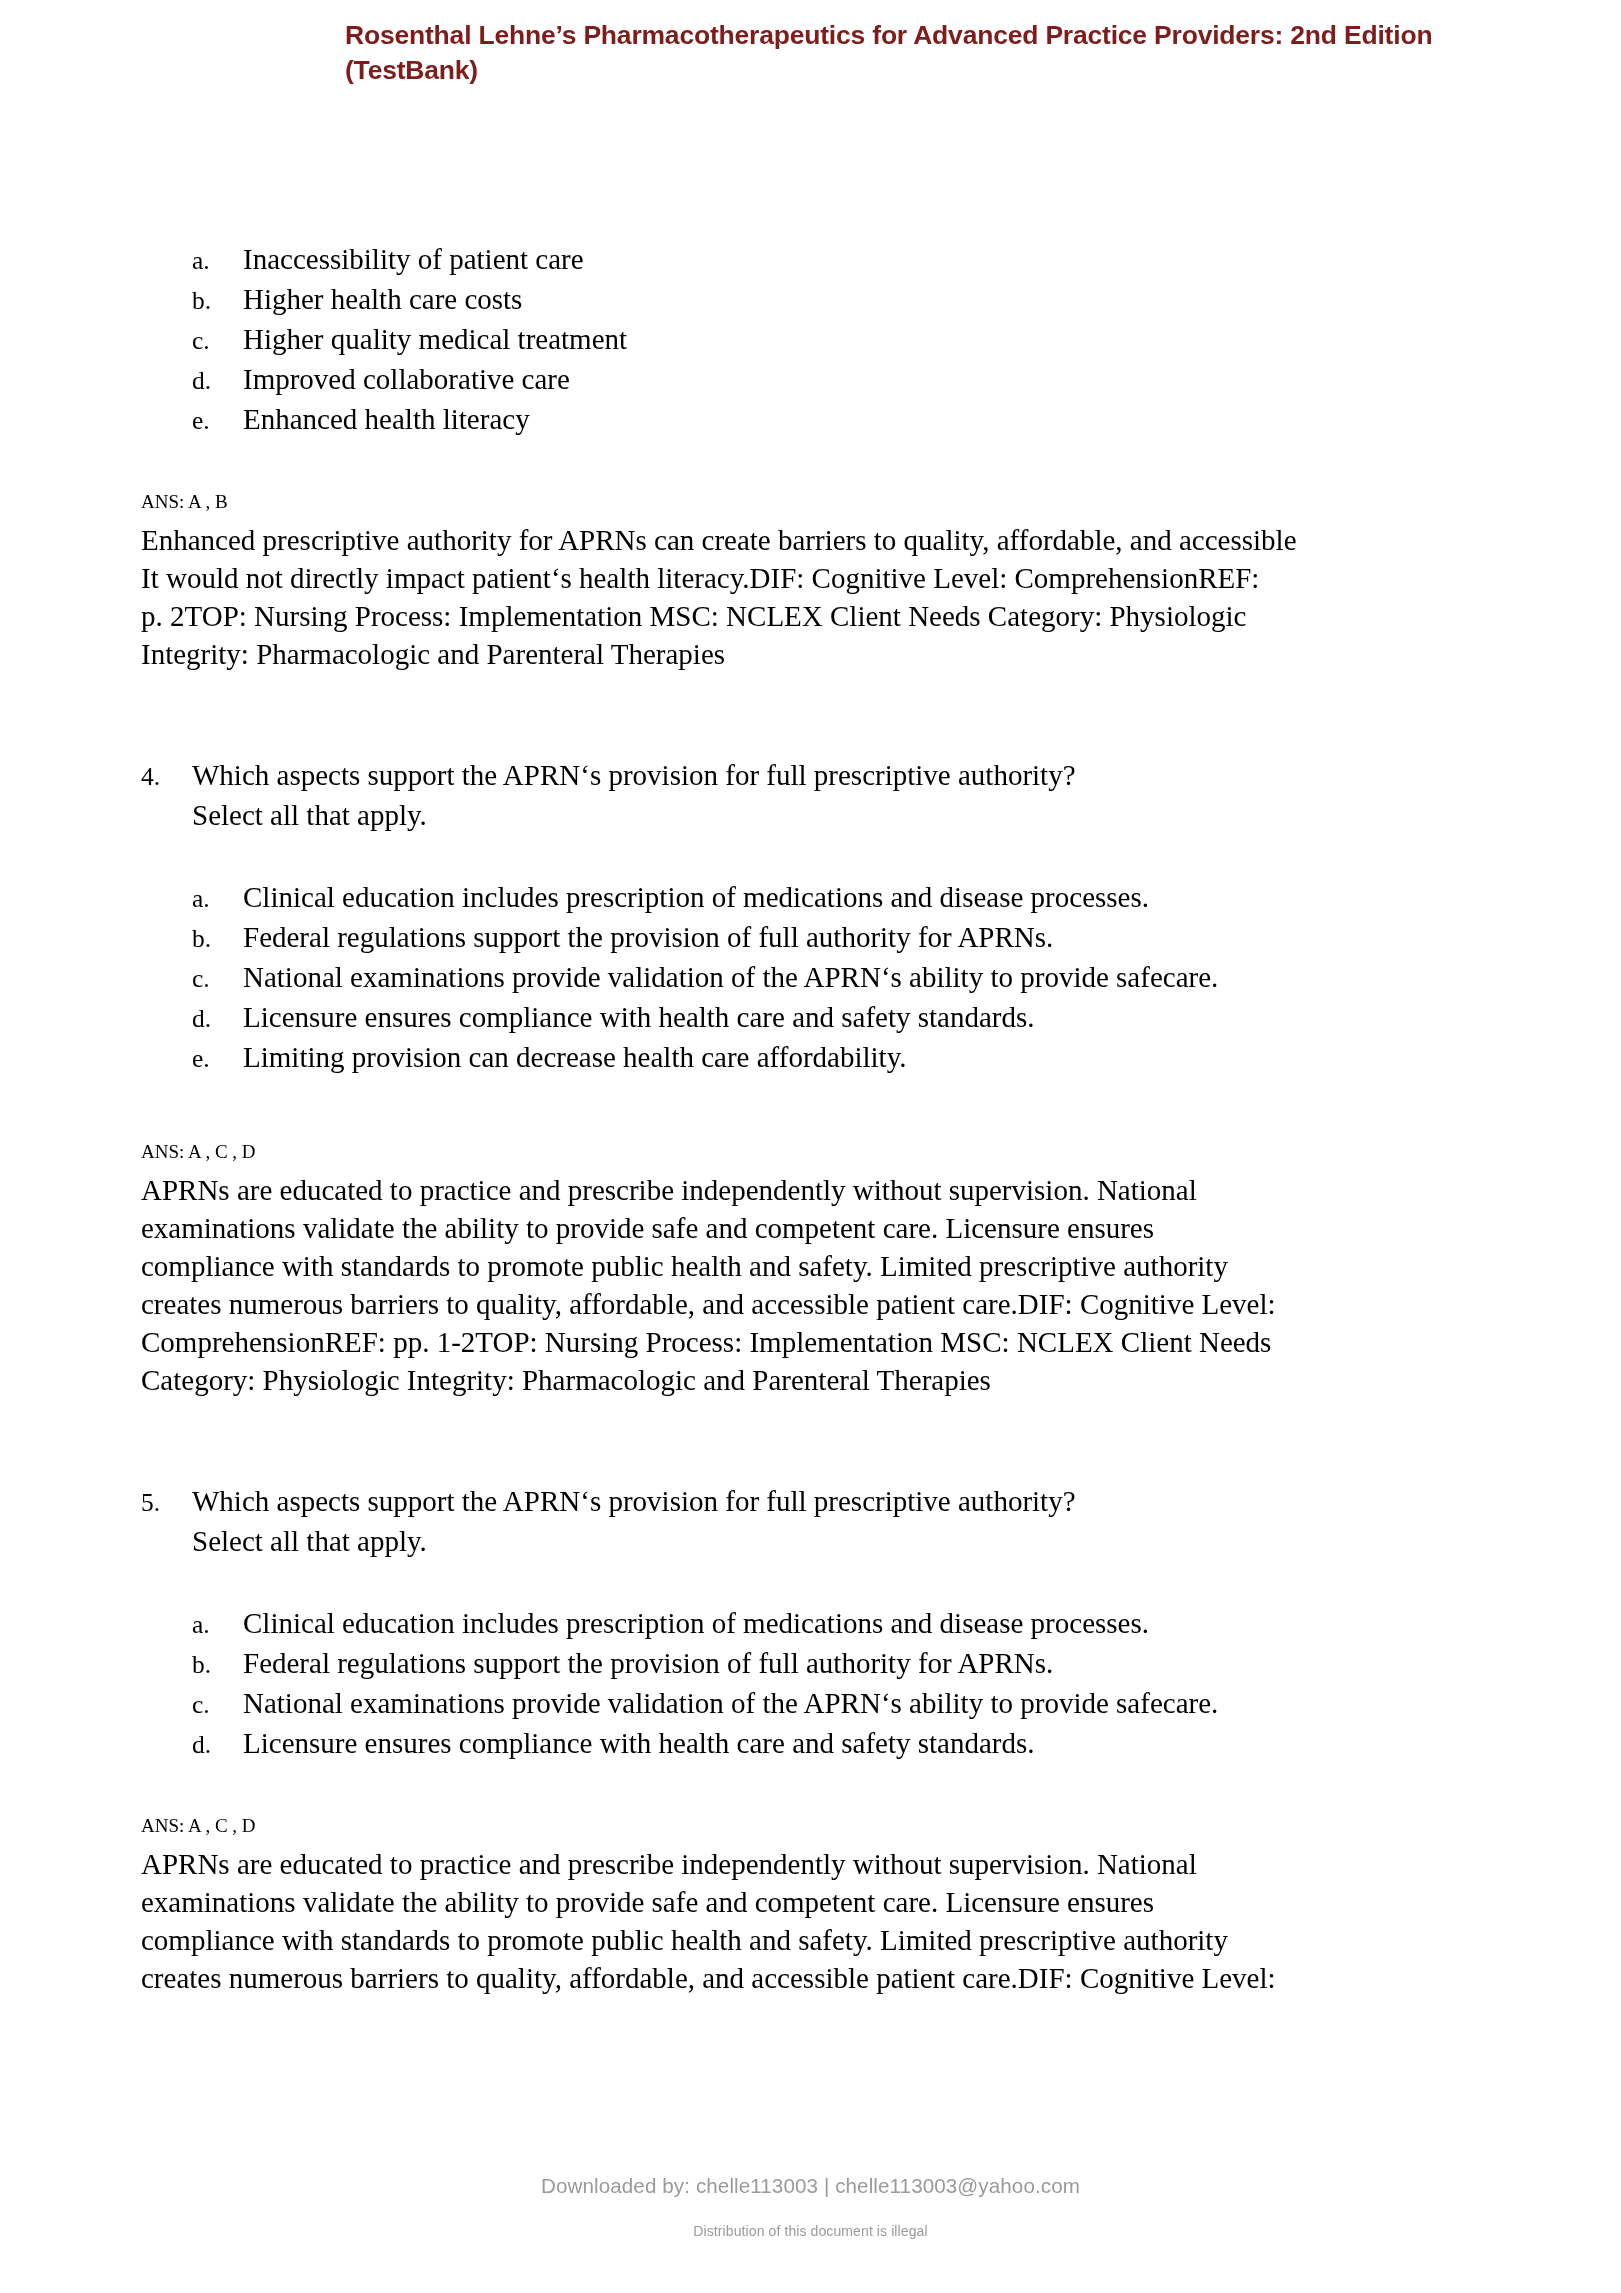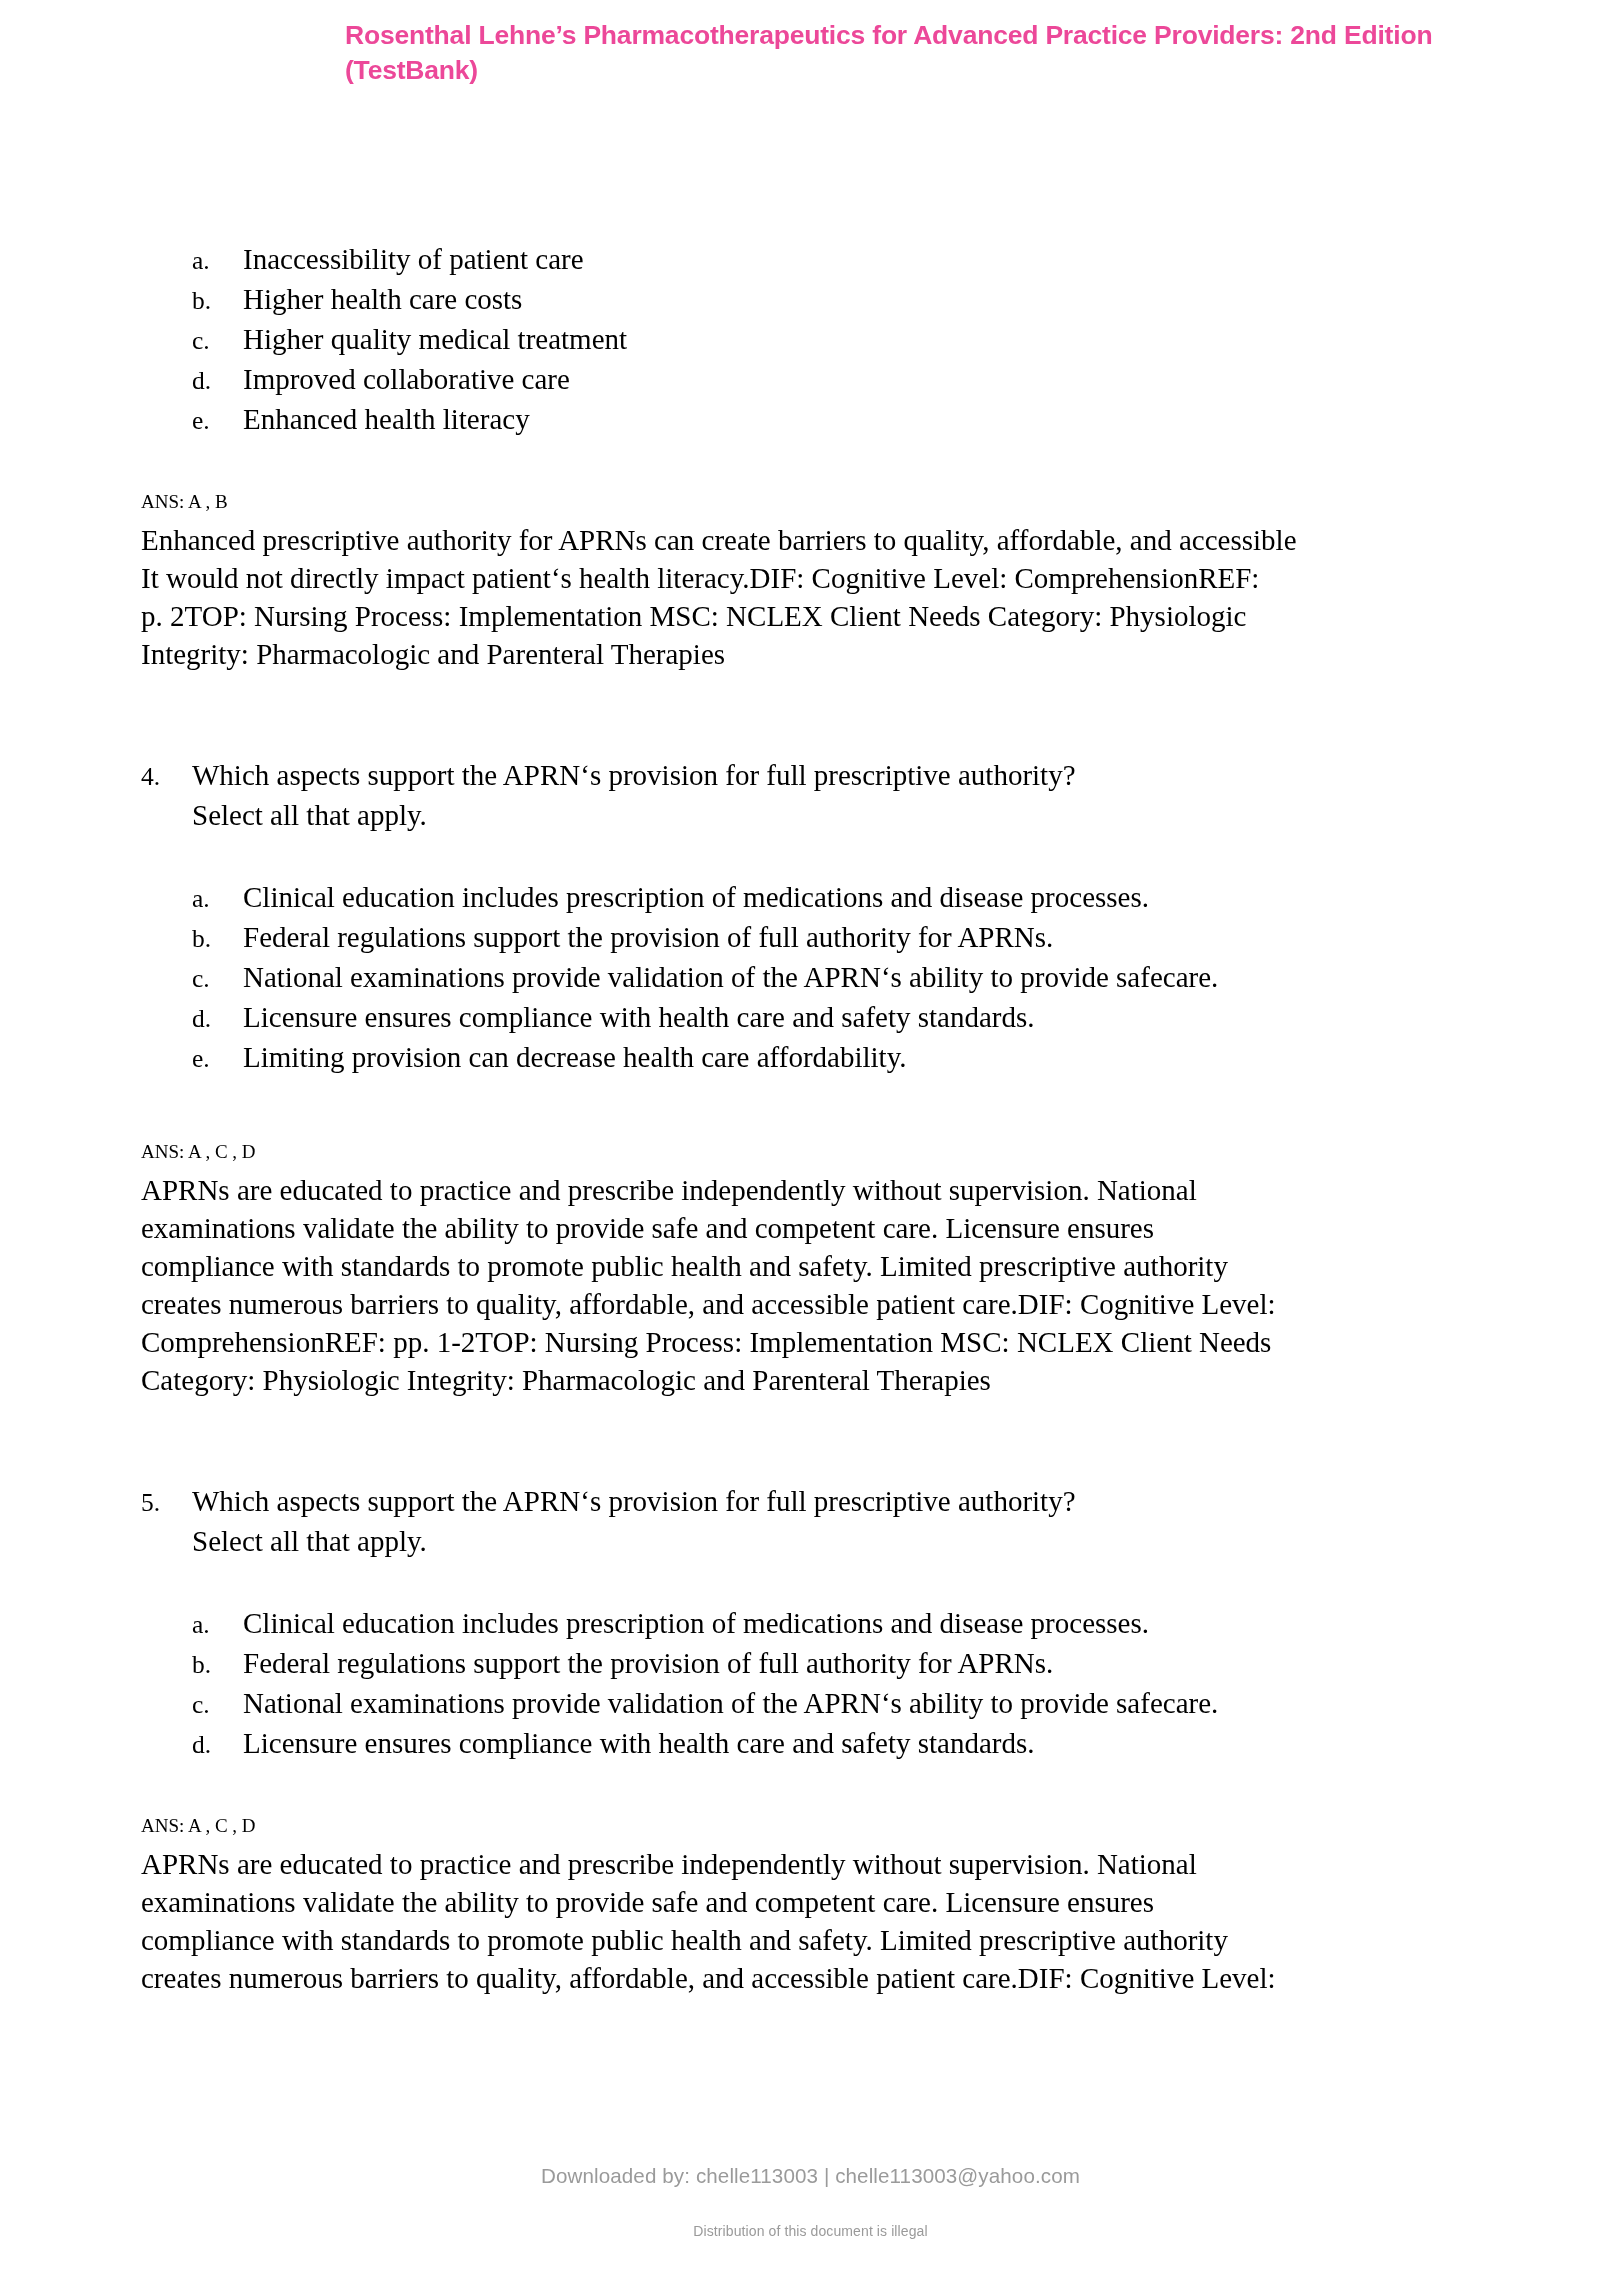--- a/index.html
+++ b/index.html
@@ -26,21 +26,21 @@
   .doc-header {
     position: absolute;
     top: 17.6px;
     left: 345px;
     width: 1108px;
     font-family: "Liberation Sans", "DejaVu Sans", sans-serif;
     font-weight: bold;
     font-size: 26.5px;
     line-height: 1.32;
     letter-spacing: -0.2px;
-    color: #ec4899;
+    color: #7f1d1d;
   }
 
   
   .content {
     position: absolute;
     top: 240px;
     left: 192px;
     width: 1284px;
   }
 
@@ -108,21 +108,21 @@
     left: 0;
     right: 0;
     bottom: 55px;
     text-align: center;
     font-family: "Liberation Sans", "DejaVu Sans", sans-serif;
     color: #9a9a9a;
   }
   .footer-line-1 {
     font-size: 20.6px;
     letter-spacing: 0.1px;
-    margin-bottom: 35px;
+    margin-bottom: 25px;
   }
   .footer-line-2 {
     font-size: 14px;
     letter-spacing: 0.1px;
   }
 </style>
 </head>
 <body>
 
 <div class="page">

